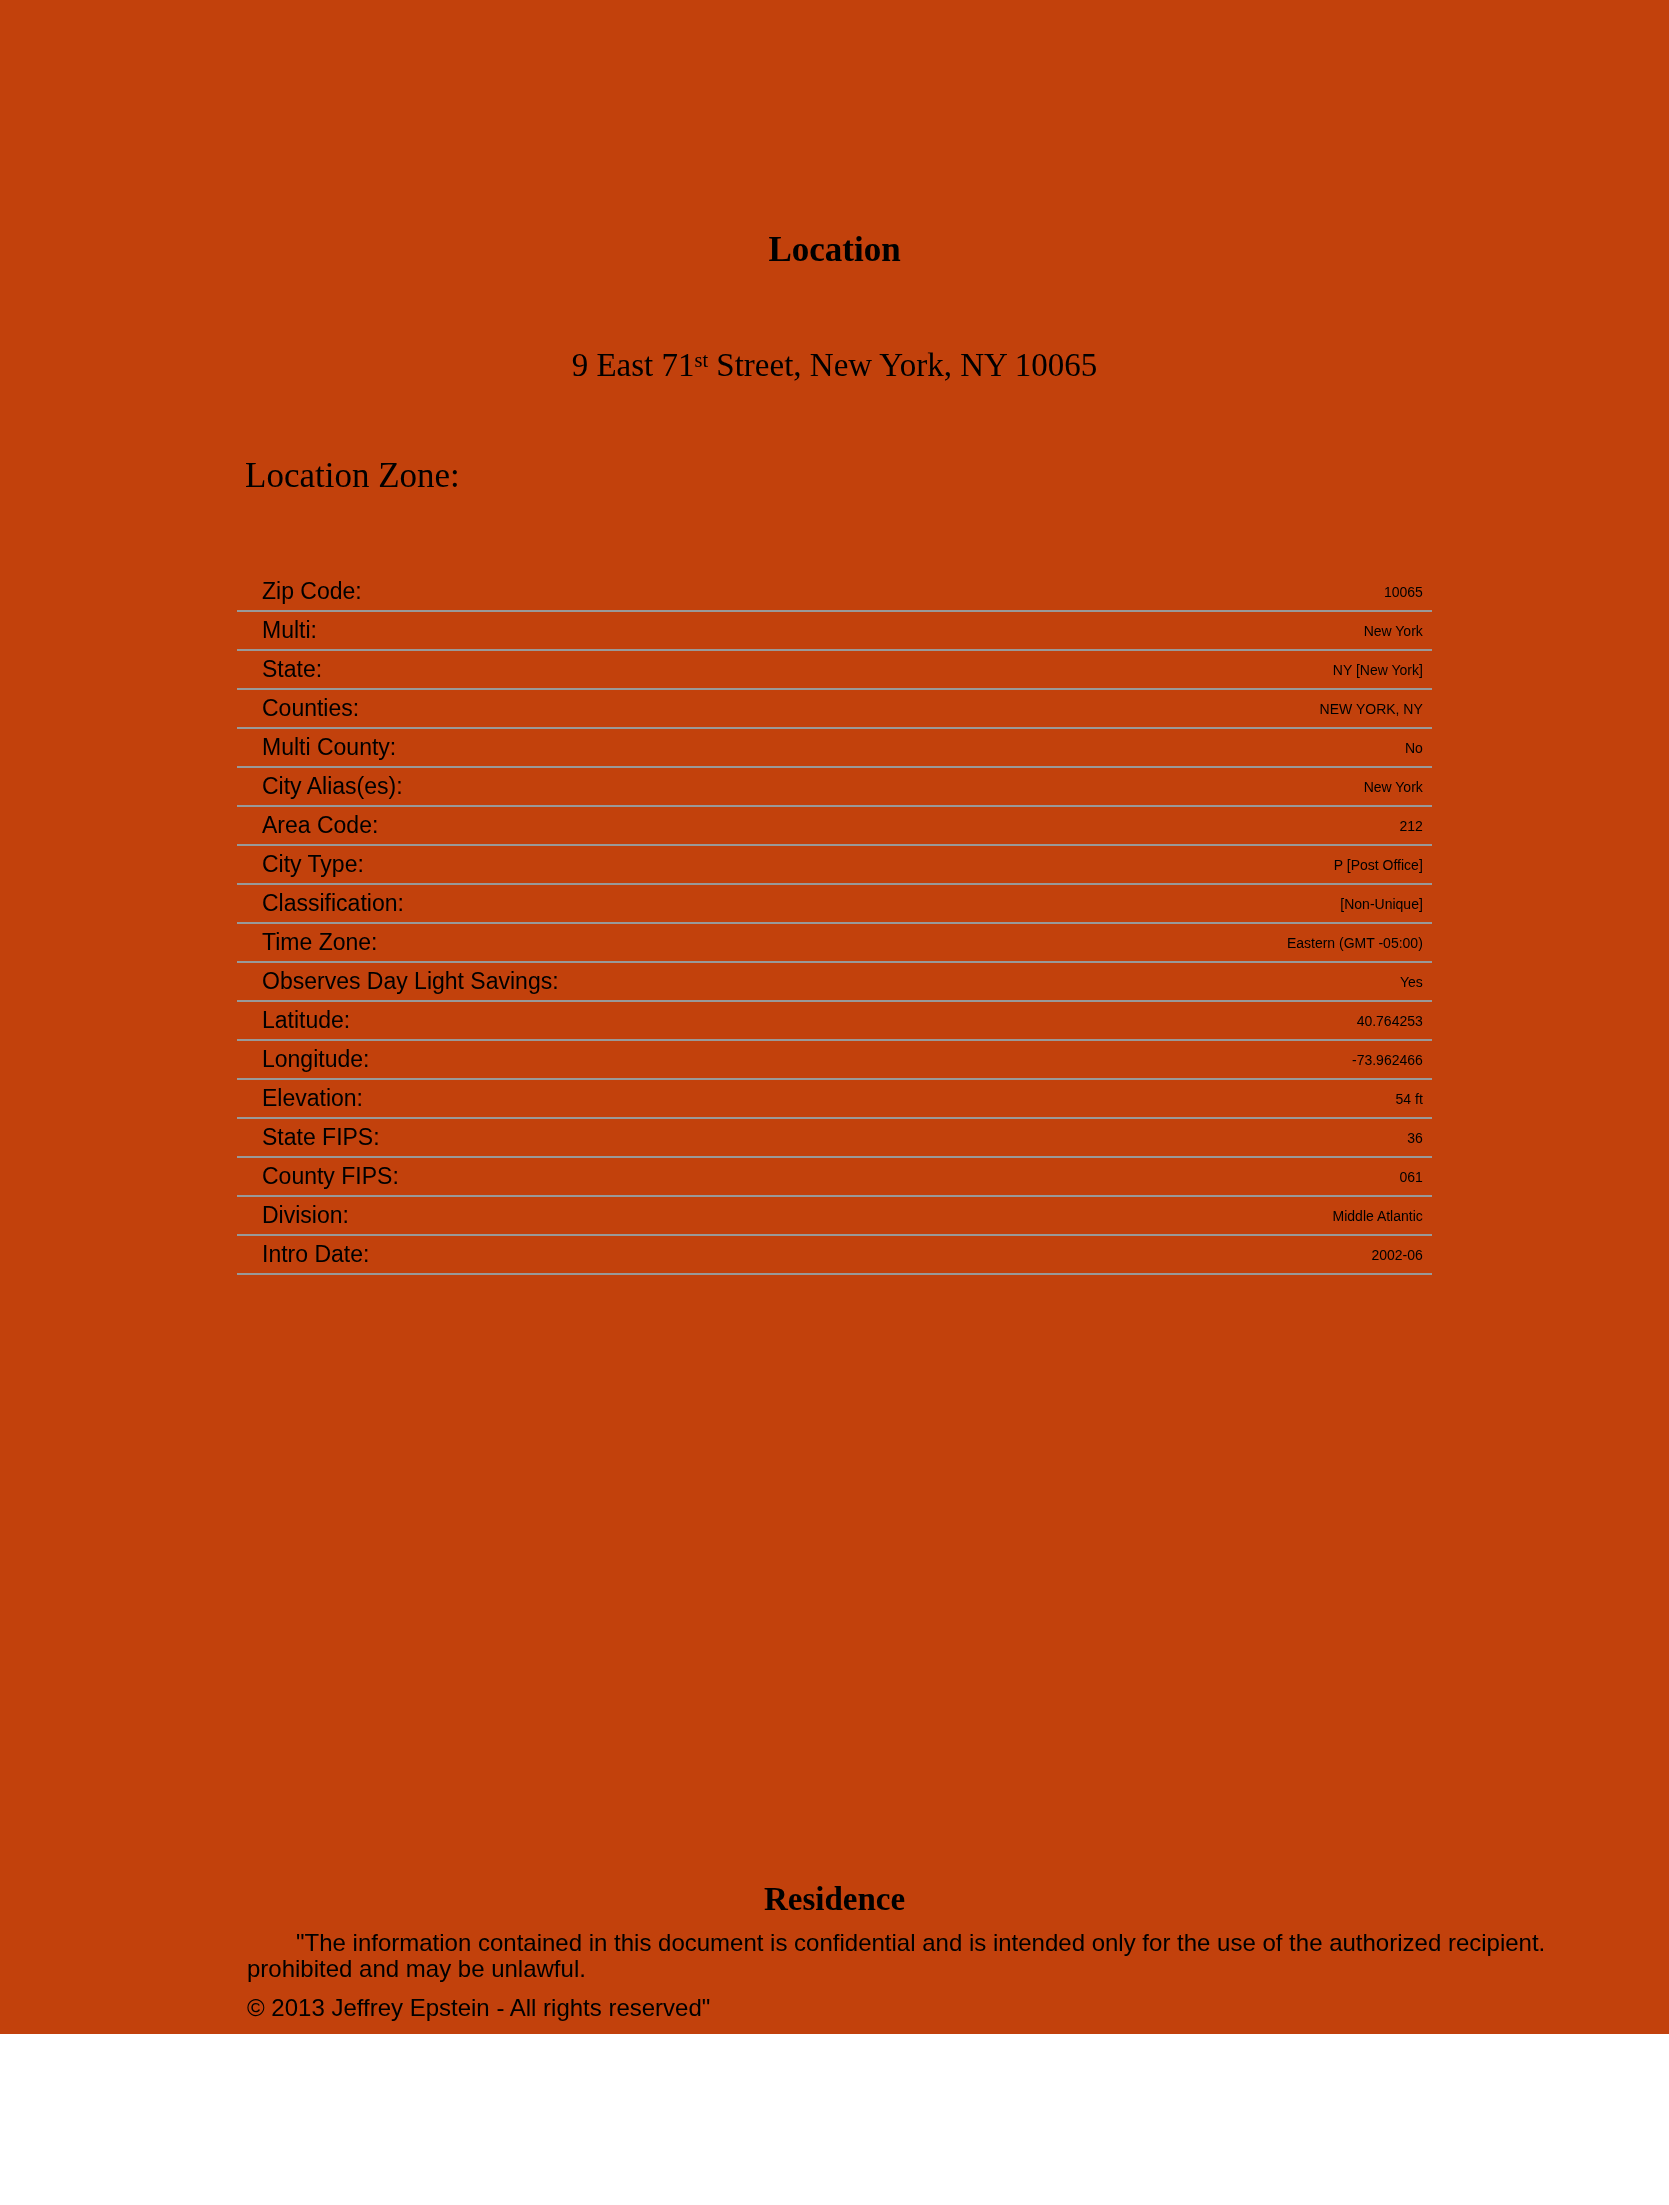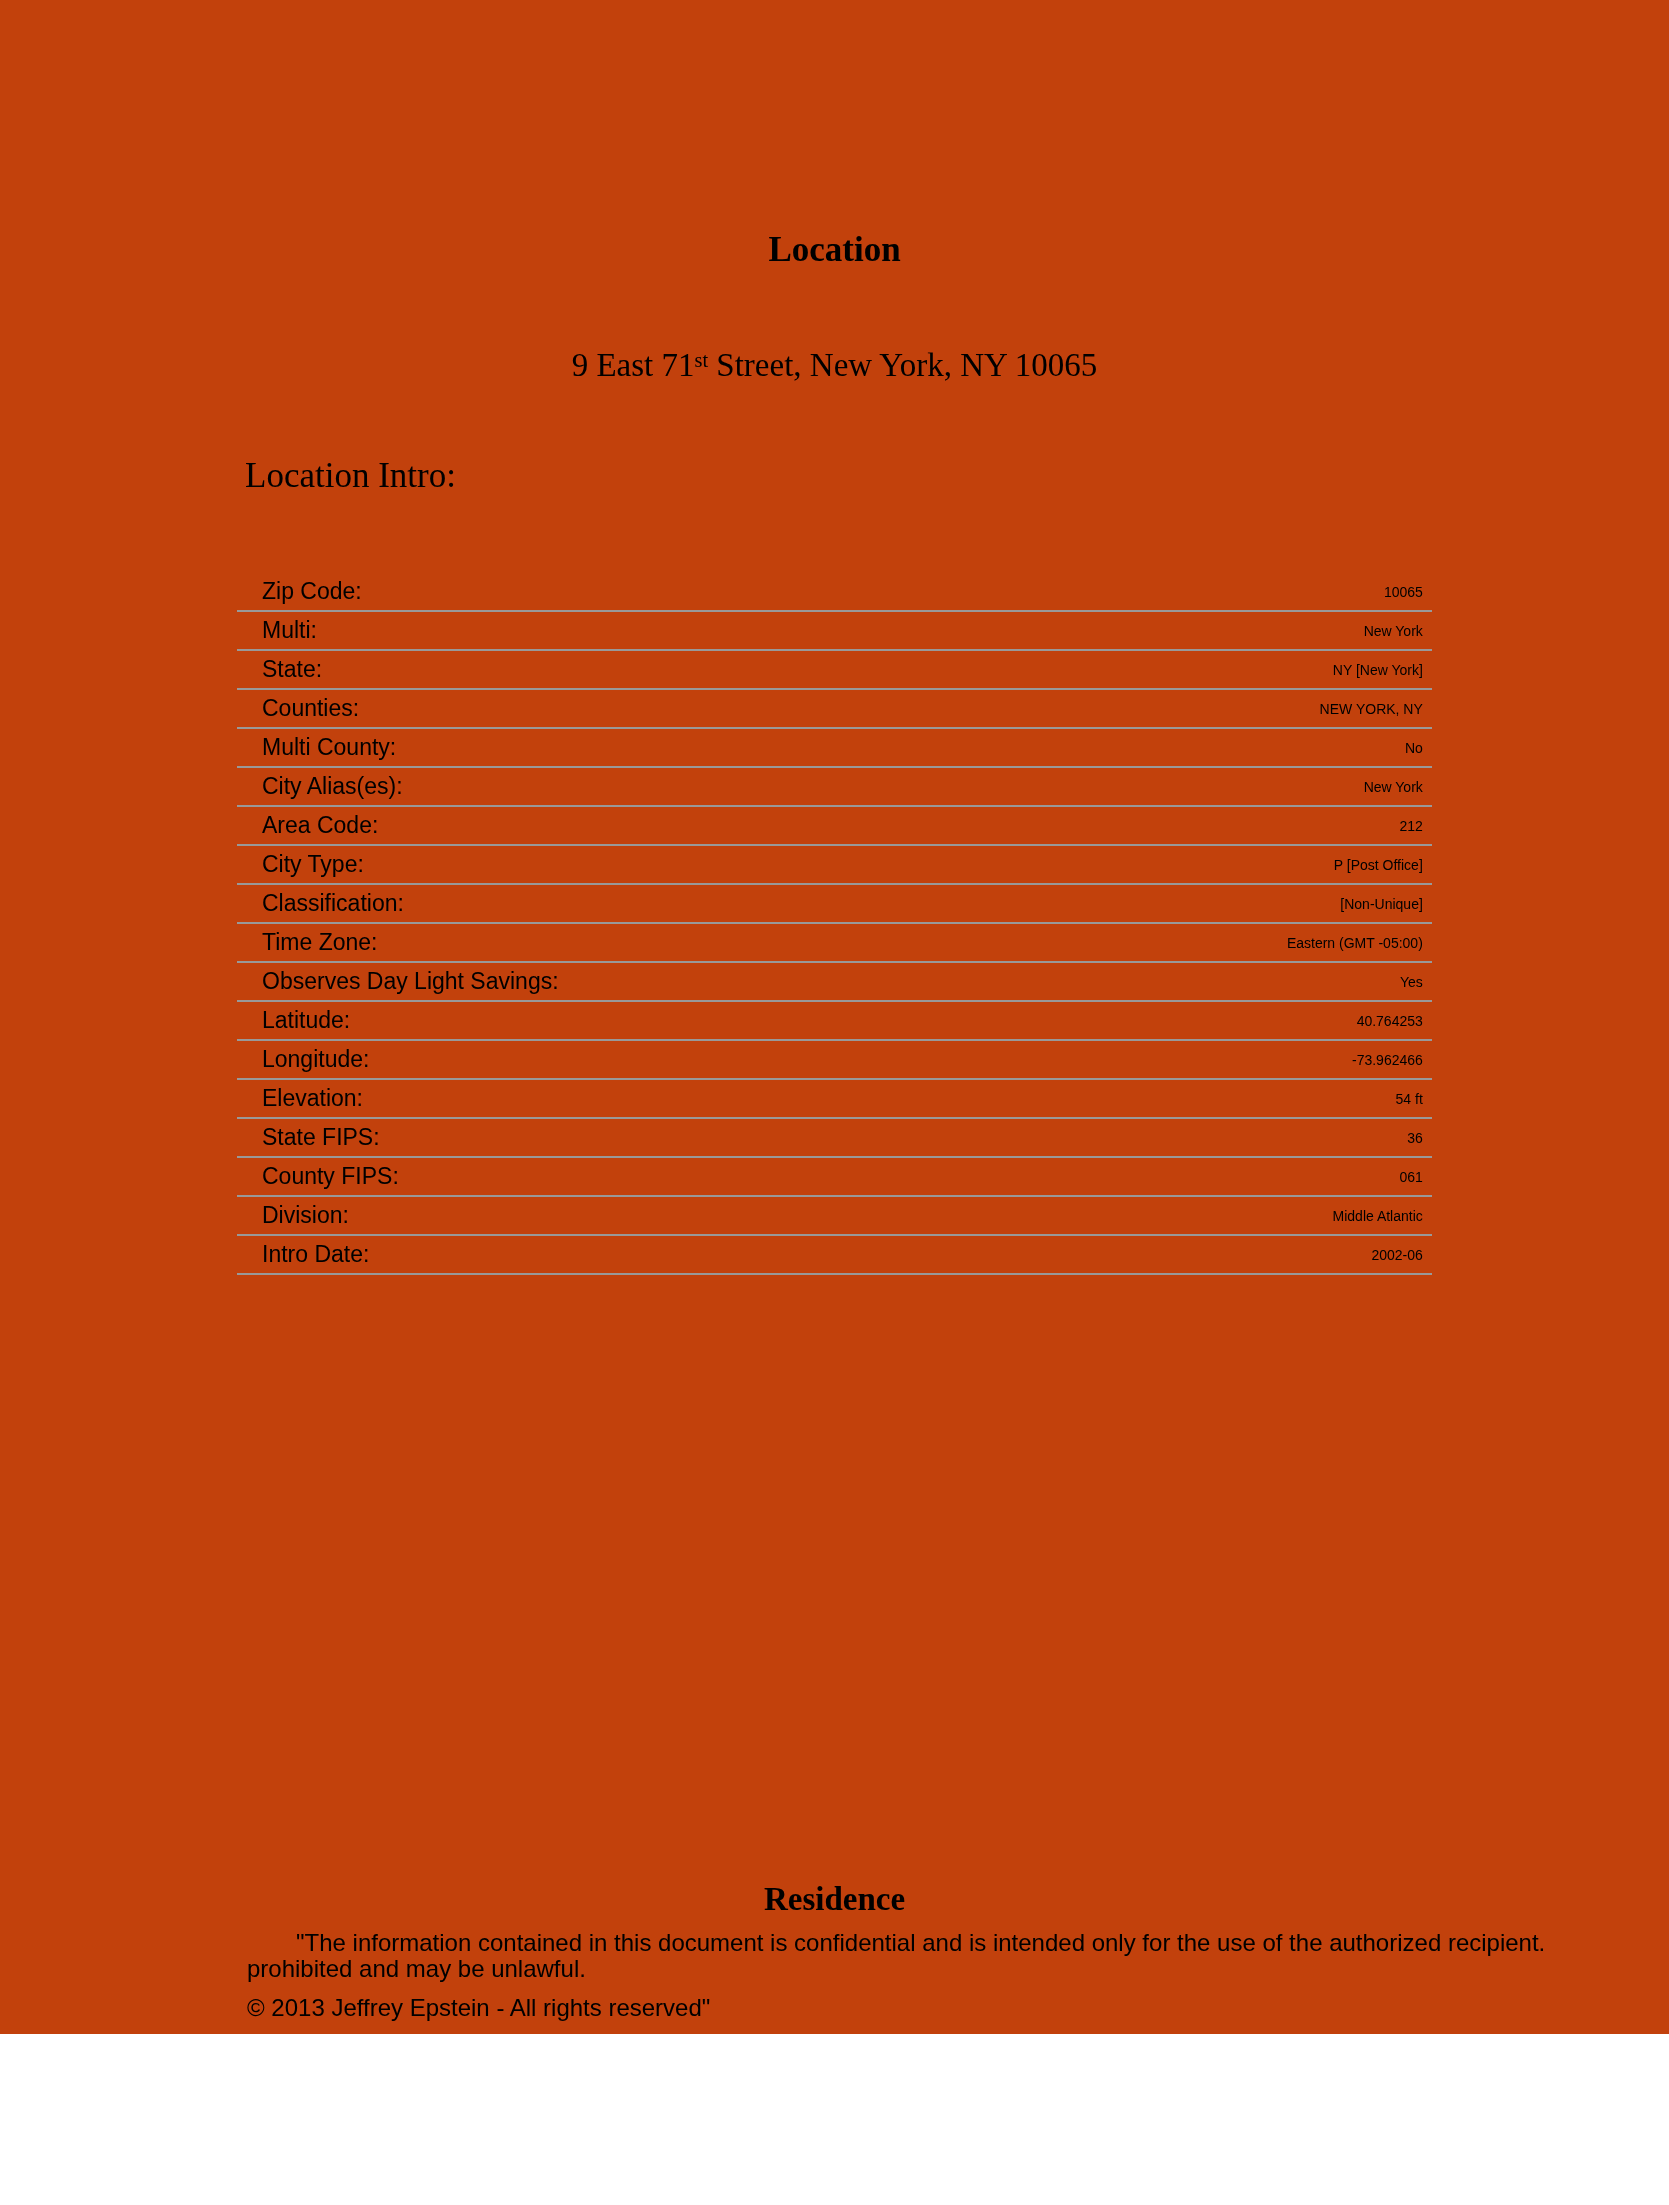--- a/index.html
+++ b/index.html
@@ -95,21 +95,21 @@
 <body>
 
 <div class="page">
 
   <div class="doc-title">Location</div>
 
   <div class="address">
     <span>9 East 71</span><span class="sup">st</span><span> Street, New York, NY 10065</span>
   </div>
 
-  <div class="facts-heading">Location Intro:</div>
+  <div class="facts-heading">Location Zone:</div>
 
   <div class="facts-table" id="facts-table">
     <div class="fact-row">
       <span class="fact-label">Zip Code:</span>
       <span class="fact-value">10065</span>
     </div>
 
     <div class="fact-row">
       <span class="fact-label">Multi:</span>
       <span class="fact-value">New York</span>

